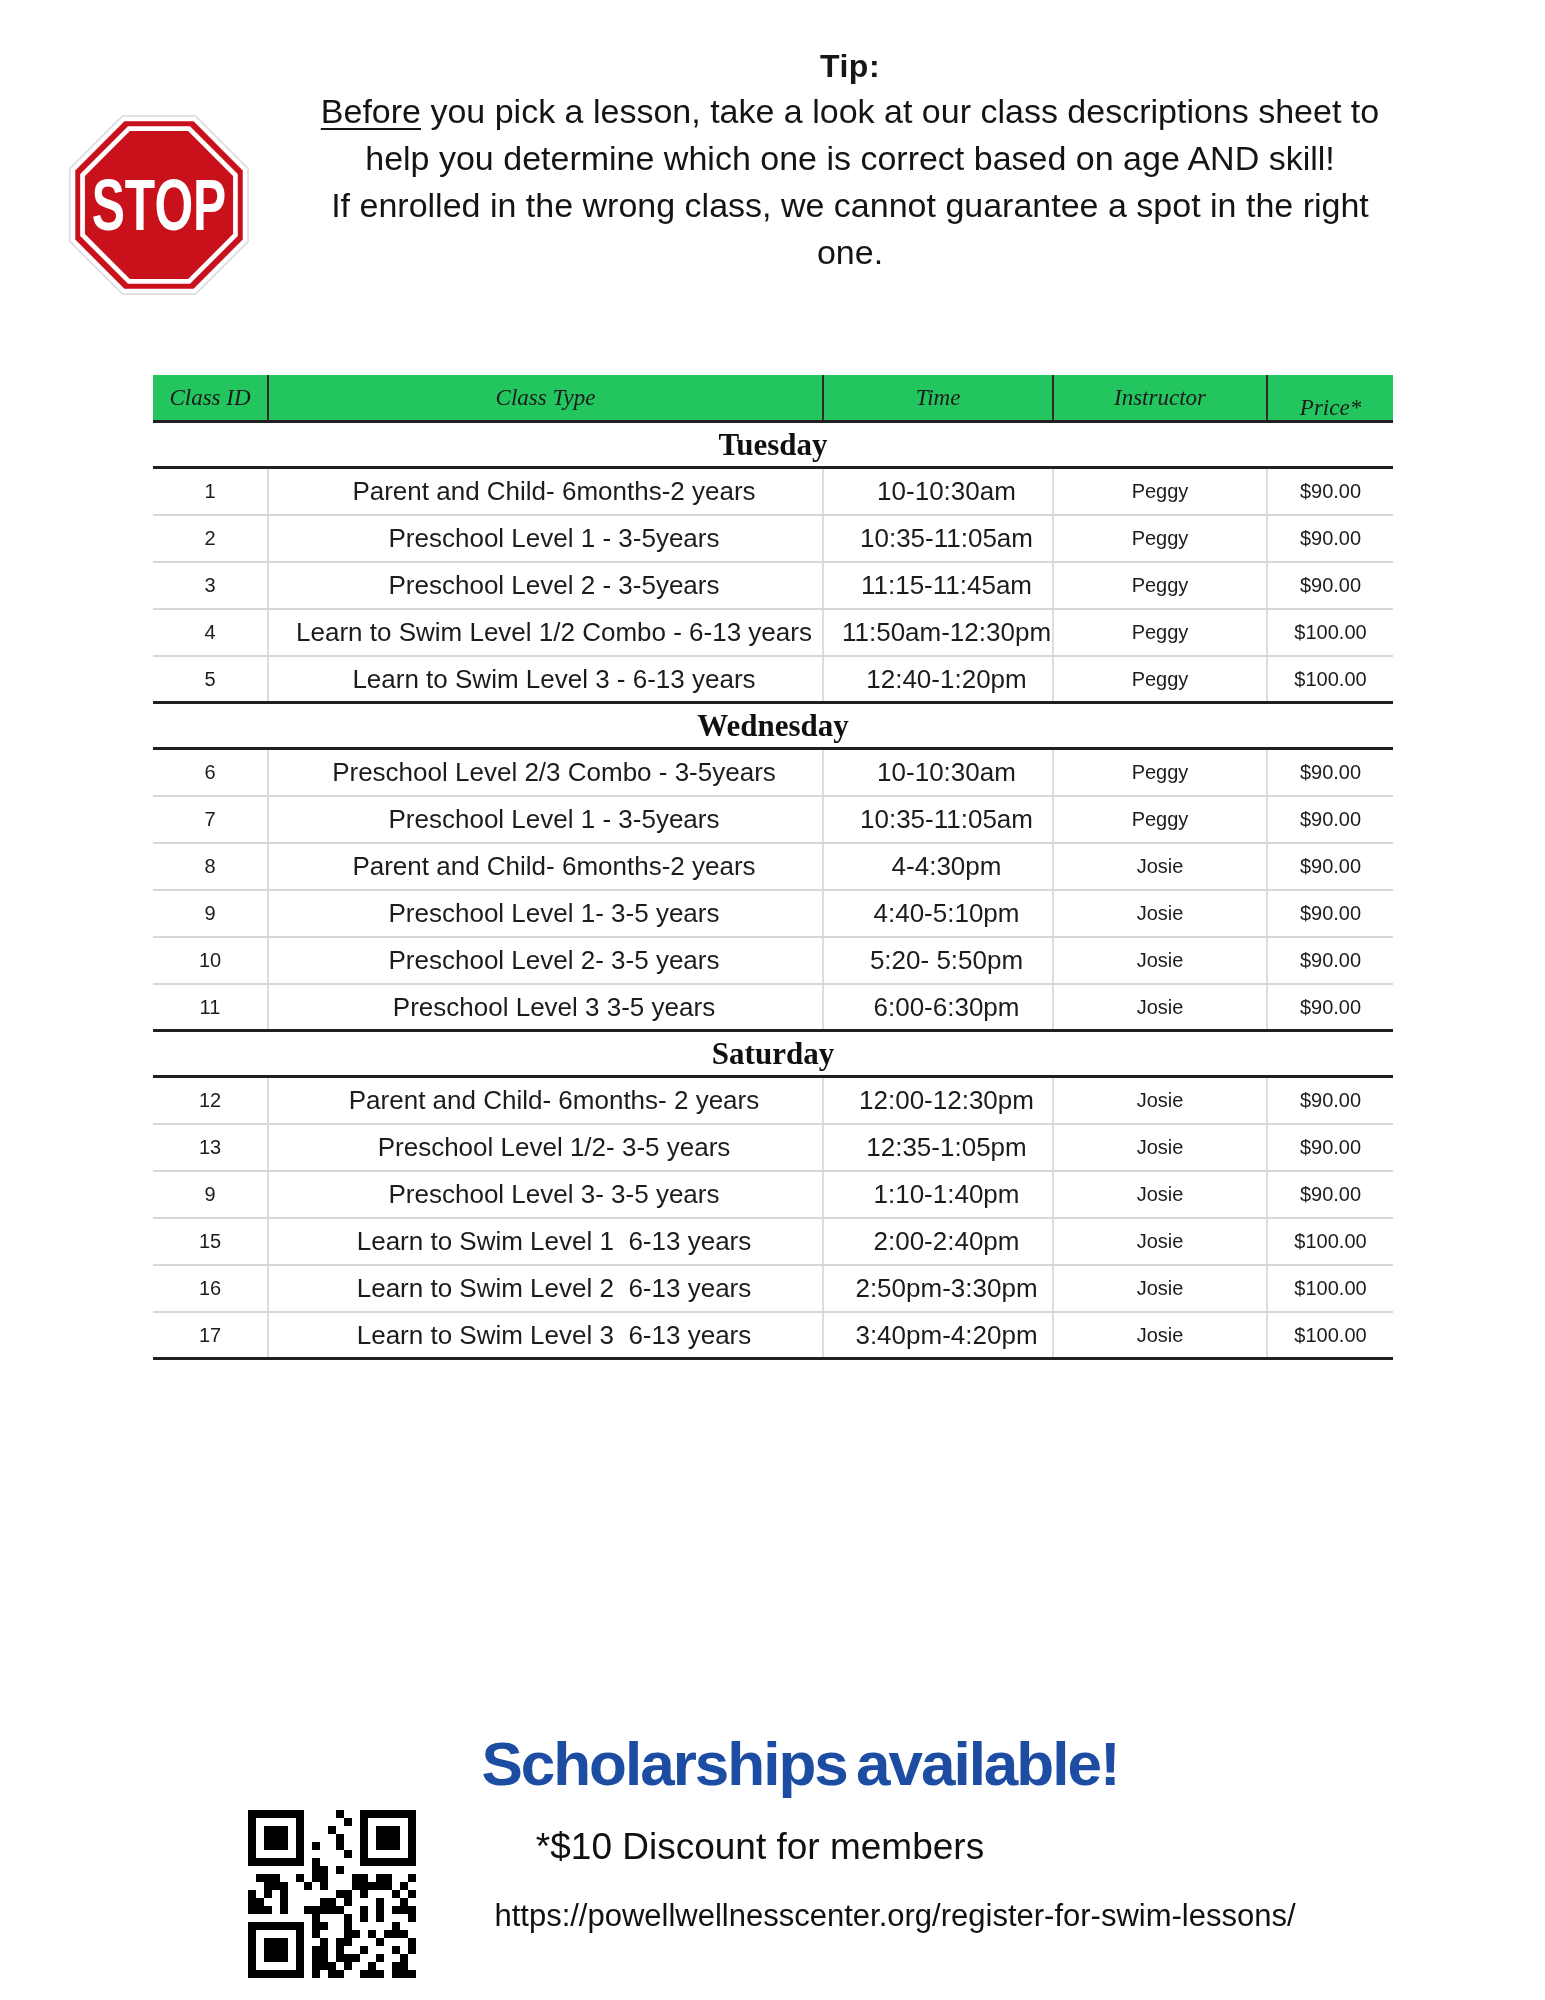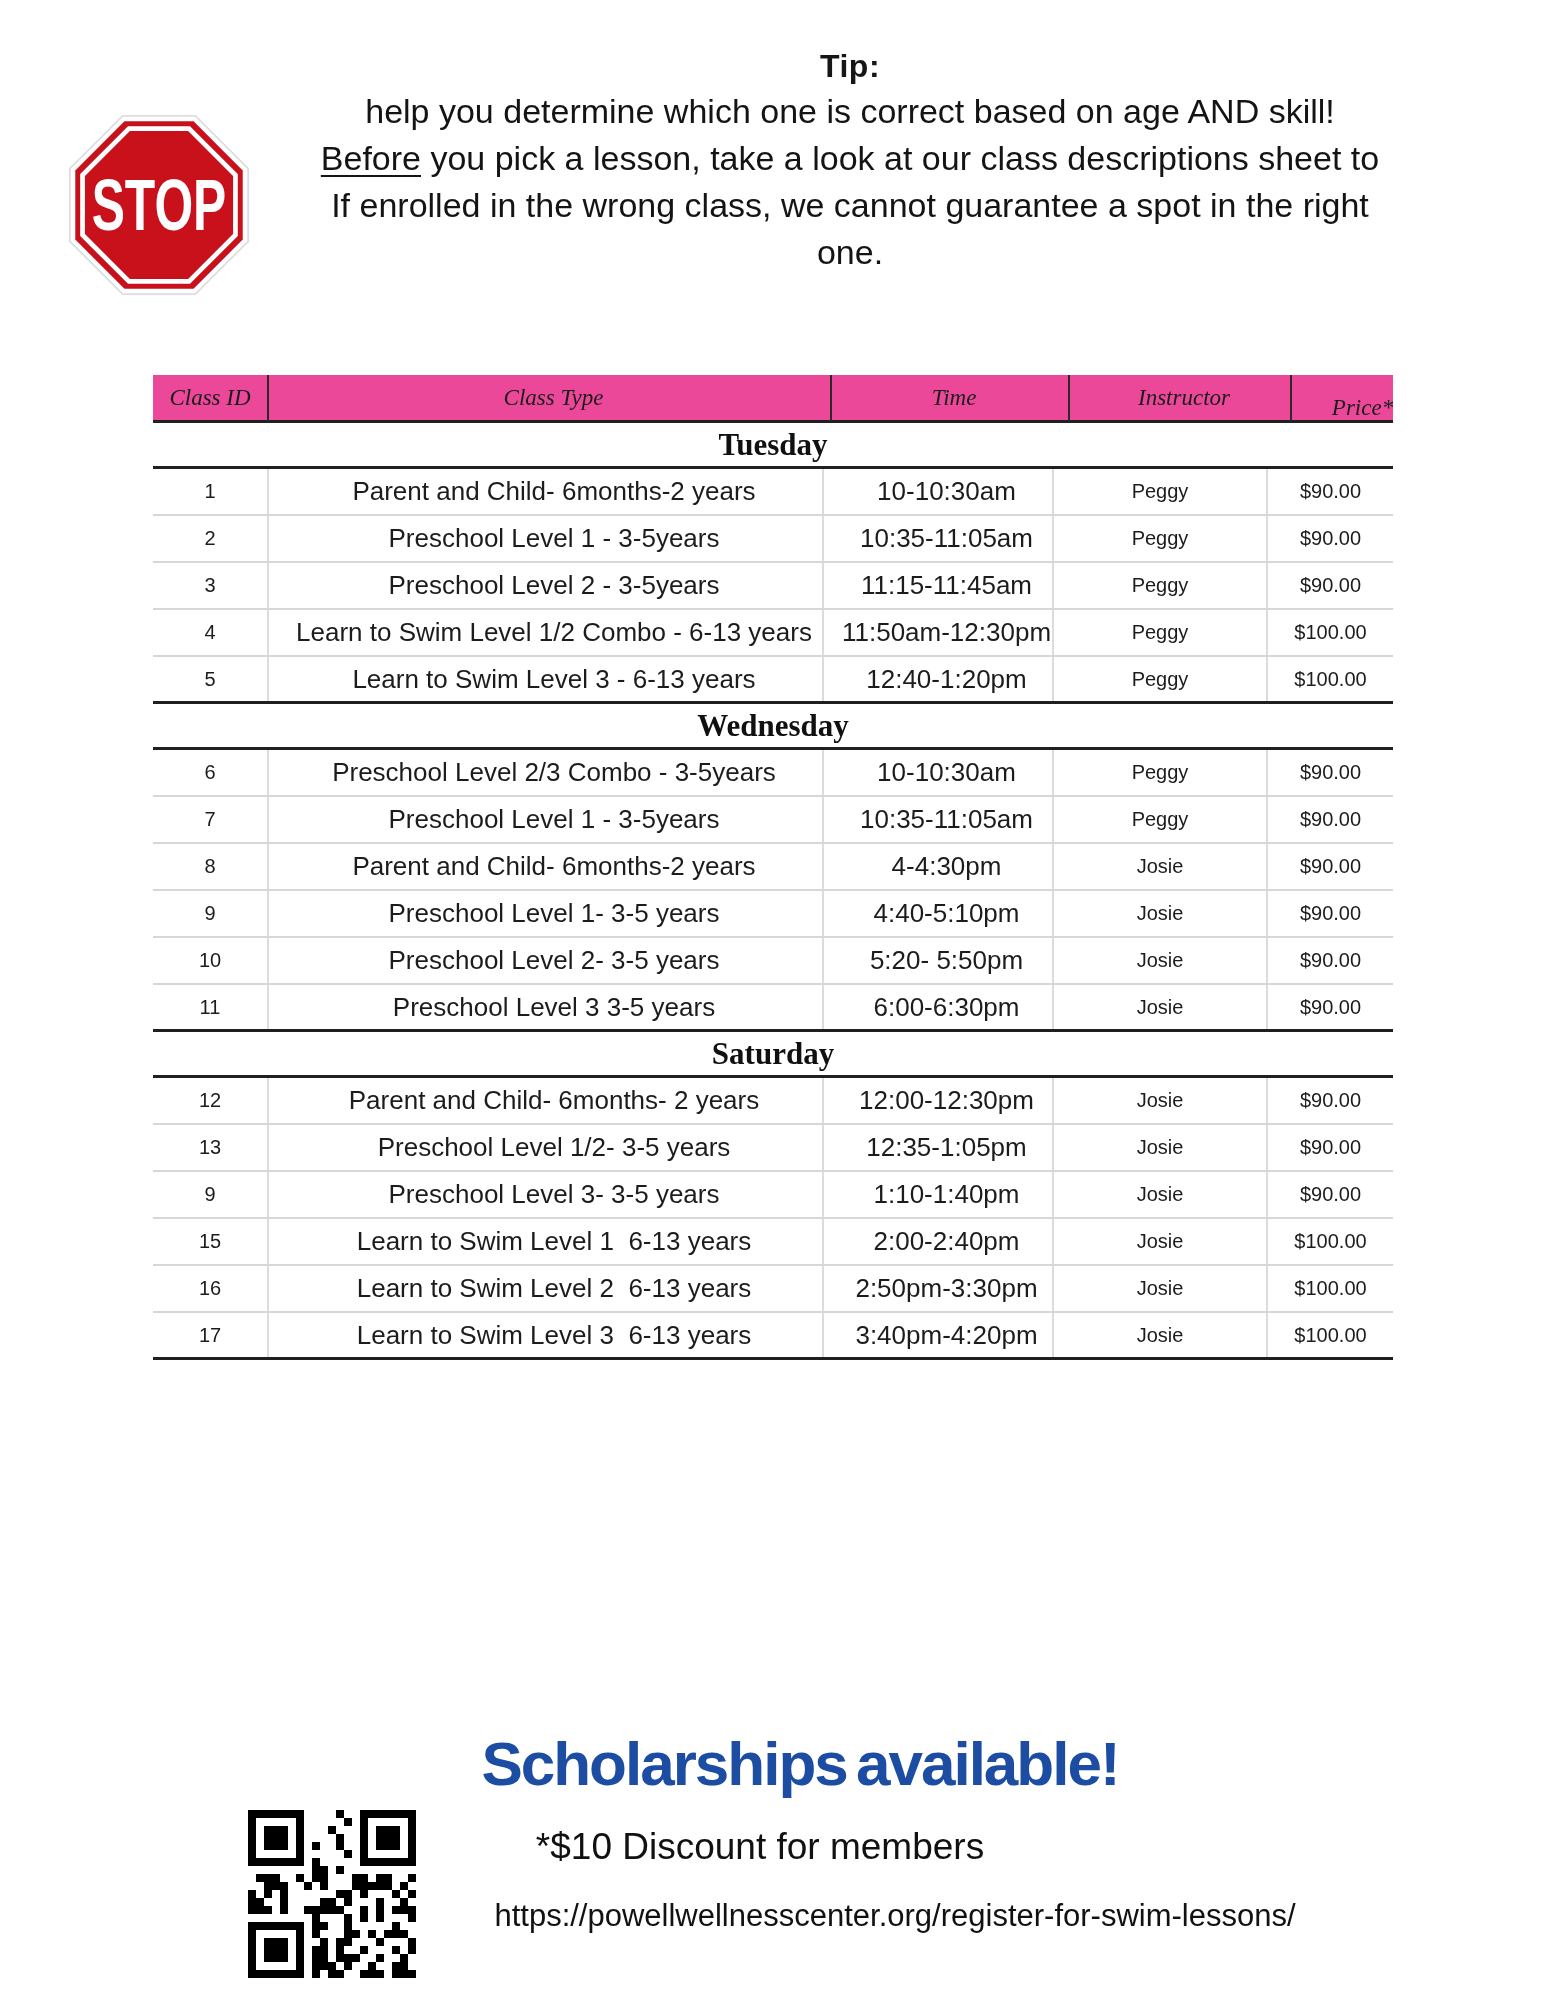--- a/index.html
+++ b/index.html
@@ -12,21 +12,21 @@
   
   .tip{position:absolute;left:250px;top:48px;width:1200px;text-align:center;}
   .tip-title{font-size:32px;font-weight:bold;margin-bottom:3px;letter-spacing:0.5px;}
   .tip-line{font-size:34px;line-height:47px;color:#141414;}
   .tip-line .ul{text-decoration:underline;text-underline-offset:5px;text-decoration-thickness:2px;}
 
   
   .schedule{position:absolute;left:153px;top:375px;width:1240px;}
   .trow{display:grid;grid-template-columns:116px 555px 230px 214px 125px;
         box-sizing:border-box;height:47px;border-bottom:2px solid #d5d7da;background:#fff;}
-  .trow.thead{height:48px;background:#ec4899;border-bottom:3px solid #202020;gap:8px;}
+  .trow.thead{height:48px;background:#22c55e;border-bottom:3px solid #202020;}
   .trow.last{border-bottom:3px solid #202020;}
   .cell{display:flex;align-items:center;justify-content:center;box-sizing:border-box;
         white-space:pre-wrap;text-align:center;color:#1c1c1c;}
   .trow .cell{border-right:2px solid #dadcdf;}
   .trow .cell:last-child{border-right:none;}
   .trow.thead .cell{border-right:2px solid #2a2a2a;font-family:"Liberation Serif",serif;
         font-style:italic;font-size:23px;}
   .trow.thead .cell:last-child{border-right:none;margin-top:20px;}
   .cell.serif{font-family:Liberation Sans, sans-serif;font-size:26px;padding-left:17px;}
   .cell.sans{font-family:"Liberation Sans",sans-serif;font-size:20px;}
@@ -50,22 +50,22 @@
 
   <svg class="stop-sign" viewBox="0 0 100 100">
     <polygon points="30,1 70,1 99,30 99,70 70,99 30,99 1,70 1,30" fill="#ffffff" stroke="#dedede" stroke-width="1"></polygon>
     <polygon id="stop-red" points="31,4 69,4 96,31 96,69 69,96 31,96 4,69 4,31" fill="#c9111c"></polygon>
     <polygon points="33.5,8 66.5,8 92,33.5 92,66.5 66.5,92 33.5,92 8,66.5 8,33.5" fill="none" stroke="#ffffff" stroke-width="2.6"></polygon>
     <text x="50" y="64" text-anchor="middle" fill="#ffffff" font-family="Liberation Sans, sans-serif" font-weight="bold" font-size="40" textLength="74" lengthAdjust="spacingAndGlyphs">STOP</text>
   </svg>
 
   <div class="tip">
     <div class="tip-title">Tip:</div>
+    <div class="tip-line"><span class="ul">Before</span><span> you pick a lesson, take a look at our class descriptions sheet to</span></div>
     <div class="tip-line">help you determine which one is correct based on age AND skill!</div>
-    <div class="tip-line"><span class="ul">Before</span><span> you pick a lesson, take a look at our class descriptions sheet to</span></div>
     <div class="tip-line">If enrolled in the wrong class, we cannot guarantee a spot in the right</div>
     <div class="tip-line">one.</div>
   </div>
 
   <div class="schedule">
       <div class="trow thead">
         <div class="cell ">Class ID</div>
         <div class="cell ">Class Type</div>
         <div class="cell ">Time</div>
         <div class="cell ">Instructor</div>

